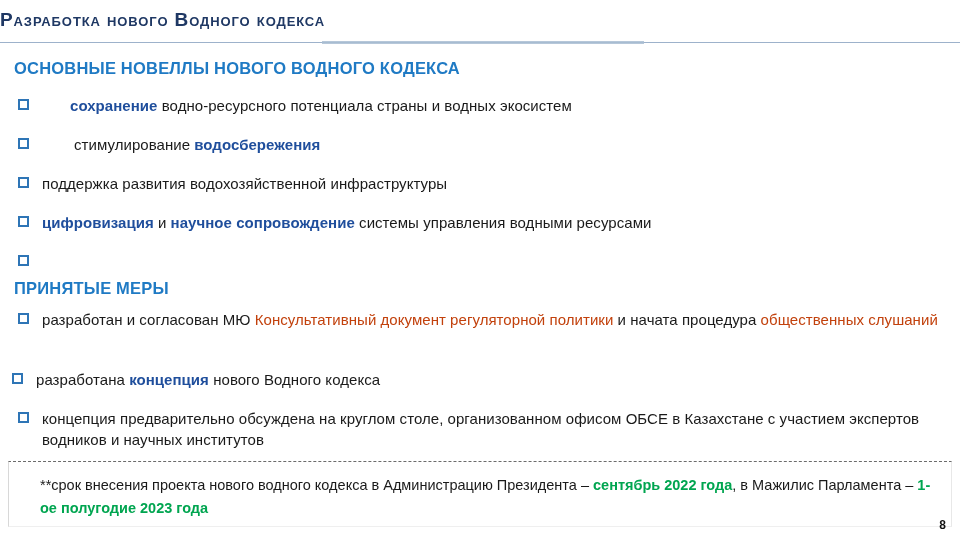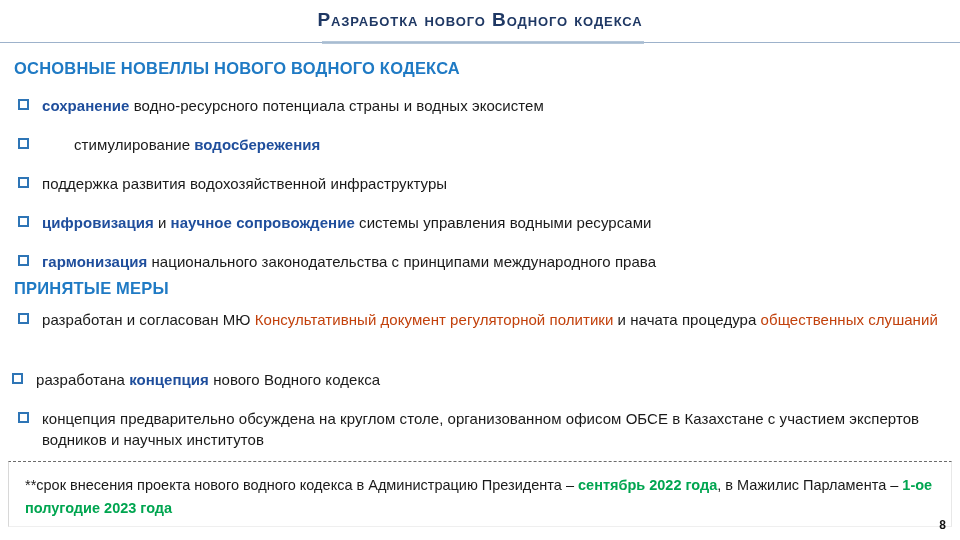--- a/index.html
+++ b/index.html
@@ -19,21 +19,20 @@
 
   
   .slide-title-wrap {
     position: absolute;
     left: 0;
     top: 0;
     width: 960px;
     height: 44px;
   }
   .slide-title {
-    text-align: center;
     color: #1F3864;
     font-weight: bold;
     font-size: 19px;
     line-height: 40px;
     font-variant: small-caps;
     letter-spacing: 0.9px;
     white-space: nowrap;
   }
   .title-rule {
     position: absolute;
@@ -119,20 +118,21 @@
     border-top: 1px dashed #6b6b6b;
     border-left: 1px solid #d8d8d8;
     border-right: 1px solid #e8e8e8;
     border-bottom: 1px solid #efefef;
     padding: 12px 16px 0 16px;
   }
   .footnote-text {
     font-size: 14.5px;
     line-height: 23px;
     color: #1a1a1a;
+    margin-left: 15px;
   }
   .green {
     color: #00A550;
     font-weight: bold;
   }
   .page-number {
     position: absolute;
     right: 14px;
     top: 518px;
     font-size: 12px;
@@ -146,21 +146,21 @@
 <div class="slide-title-wrap">
   <div class="slide-title">Разработка нового Водного кодекса</div>
 </div>
 <div class="title-rule">
   <div class="r-outer"></div>
   <div class="r-inner"></div>
 </div>
 
 <div class="section-heading" id="heading-novelty">ОСНОВНЫЕ НОВЕЛЛЫ НОВОГО ВОДНОГО КОДЕКСА</div>
 
-<div class="bullet-row" style="left:18px; top:95px; width:900px;">
+<div class="bullet-row" style="left:18px; top:95px; width:900px;gap:28px;">
   <span class="bullet-mark"></span>
   <span class="bullet-text"><b class="hl">сохранение </b>водно-ресурсного потенциала страны и водных экосистем</span>
 </div>
 
 <div class="bullet-row" style="left:18px; top:134px; width:900px;gap:32px;">
   <span class="bullet-mark"></span>
   <span class="bullet-text">стимулирование <b class="hl">водосбережения</b></span>
 </div>
 
 <div class="bullet-row" style="left:18px; top:173px; width:900px;">
@@ -168,21 +168,20 @@
   <span class="bullet-text">поддержка развития водохозяйственной инфраструктуры</span>
 </div>
 
 <div class="bullet-row" style="left:18px; top:212px; width:920px;">
   <span class="bullet-mark"></span>
   <span class="bullet-text"><b class="hl">цифровизация</b> и <b class="hl">научное сопровождение</b> системы управления водными ресурсами</span>
 </div>
 
 <div class="bullet-row" style="left:18px; top:251px; width:920px;">
   <span class="bullet-mark"></span>
-  <span class="bullet-text"><b class="hl">гармонизация </b>национального законодательства с принципами международного права</span>
 </div>
 
 <div class="section-heading" id="heading-measures">ПРИНЯТЫЕ МЕРЫ</div>
 
 <div class="bullet-row" style="left:18px; top:309px; width:930px;">
   <span class="bullet-mark"></span>
   <span class="bullet-text justify" style="width:902px;">разработан и согласован МЮ <span class="hl-plain">Консультативный документ регуляторной политики</span> и начата процедура <span class="hl-plain">общественных слушаний</span></span>
 </div>
 
 <div class="bullet-row" style="left:12px; top:369px; width:900px;">

